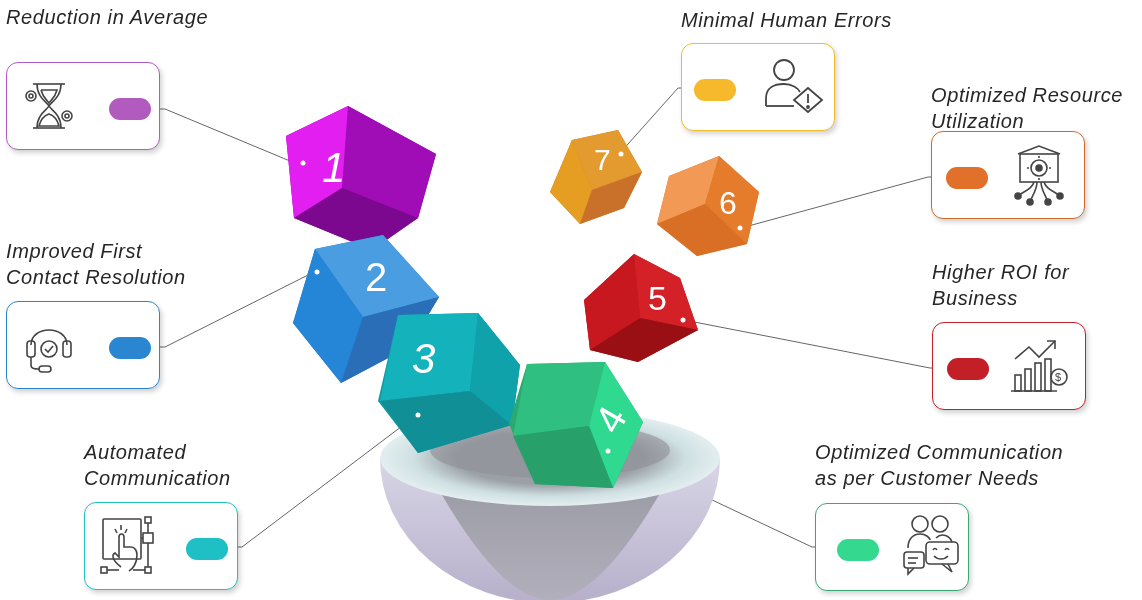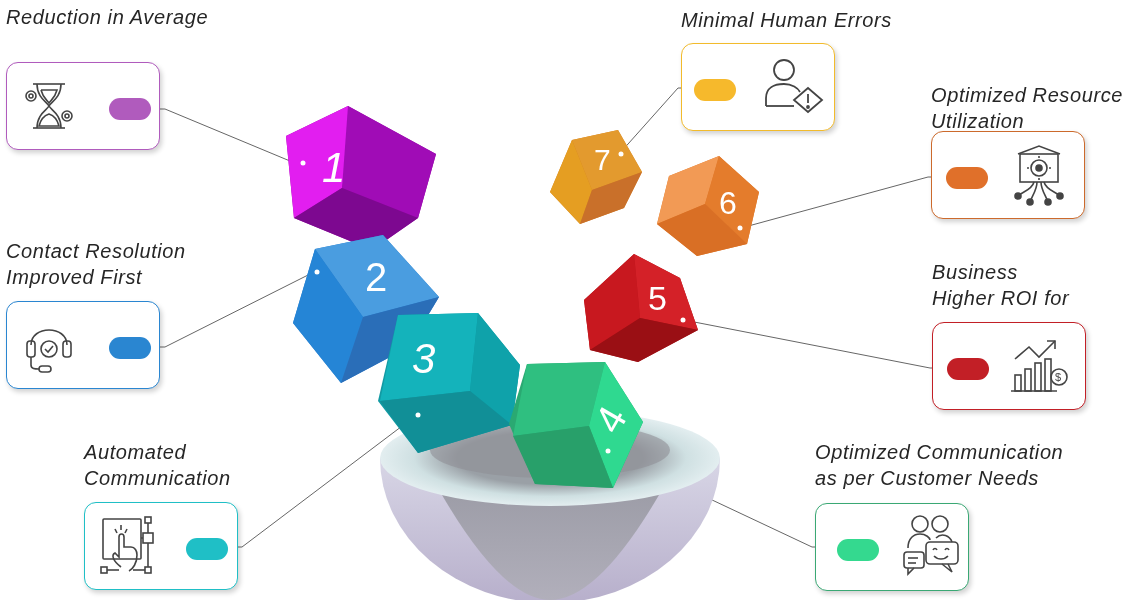--- a/index.html
+++ b/index.html
@@ -127,22 +127,22 @@
     <path d="M18,48 C20,40 25,37 28,36 C31,37 36,40 38,48 Z"></path>
     <circle cx="10" cy="18" r="5"></circle>
       <circle cx="10" cy="18" r="2"></circle>
     <circle cx="46" cy="38" r="5"></circle>
       <circle cx="46" cy="38" r="2"></circle>
   </svg>
   <div class="pill" style="left:102px;top:35px;background:#b05bbd;"></div>
 </div>
 
 <div class="label" style="left:6px;top:238px;">
+  <div>Improved First</div>
   <div>Contact Resolution</div>
-  <div>Improved First</div>
 </div>
 <div class="card" style="left:6px;top:301px;border-color:#2a86d1;">
   <svg class="icon" style="left:14px;" viewBox="0 0 56 56" fill="none" stroke="#444" stroke-width="1.6">
     <path d="M10,28 C10,8 46,8 46,28"></path>
     <rect x="6" y="24" width="8" height="16" rx="3"></rect>
     <rect x="42" y="24" width="8" height="16" rx="3"></rect>
     <circle cx="28" cy="32" r="8"></circle>
     <path d="M24,32 L27,35 L32,29"></path>
     <path d="M10,40 L10,48 C10,52 14,52 18,52"></path>
     <rect x="18" y="49" width="12" height="6" rx="3"></rect>
@@ -188,22 +188,22 @@
     <path d="M31,36 C32,34 34,34 35,36 M43,36 C44,34 46,34 47,36"></path>
     <path d="M32,42 C36,46 42,46 46,42"></path>
     <rect x="2" y="38" width="20" height="16" rx="3"></rect>
     <path d="M6,54 L6,60 L12,54"></path>
     <line x1="6" y1="44" x2="16" y2="44"></line>
       <line x1="6" y1="49" x2="14" y2="49"></line>
   </svg>
 </div>
 
 <div class="label" style="left:932px;top:259px;">
+  <div>Higher ROI for</div>
   <div>Business</div>
-  <div>Higher ROI for</div>
 </div>
 <div class="card" style="left:932px;top:322px;border-color:#c21f26;">
   <div class="pill" style="left:14px;top:35px;background:#c21f26;"></div>
   <svg class="icon" style="left:78px;top:14px;width:60px;height:58px;" viewBox="0 0 60 58" fill="none" stroke="#444" stroke-width="1.6">
     <path d="M4,22 L18,10 L28,20 L44,4"></path>
     <path d="M36,4 L44,4 L44,12"></path>
     <rect x="4" y="38" width="6" height="16"></rect>
       <rect x="14" y="32" width="6" height="22"></rect>
     <rect x="24" y="26" width="6" height="28"></rect>
       <rect x="34" y="22" width="6" height="32"></rect>

